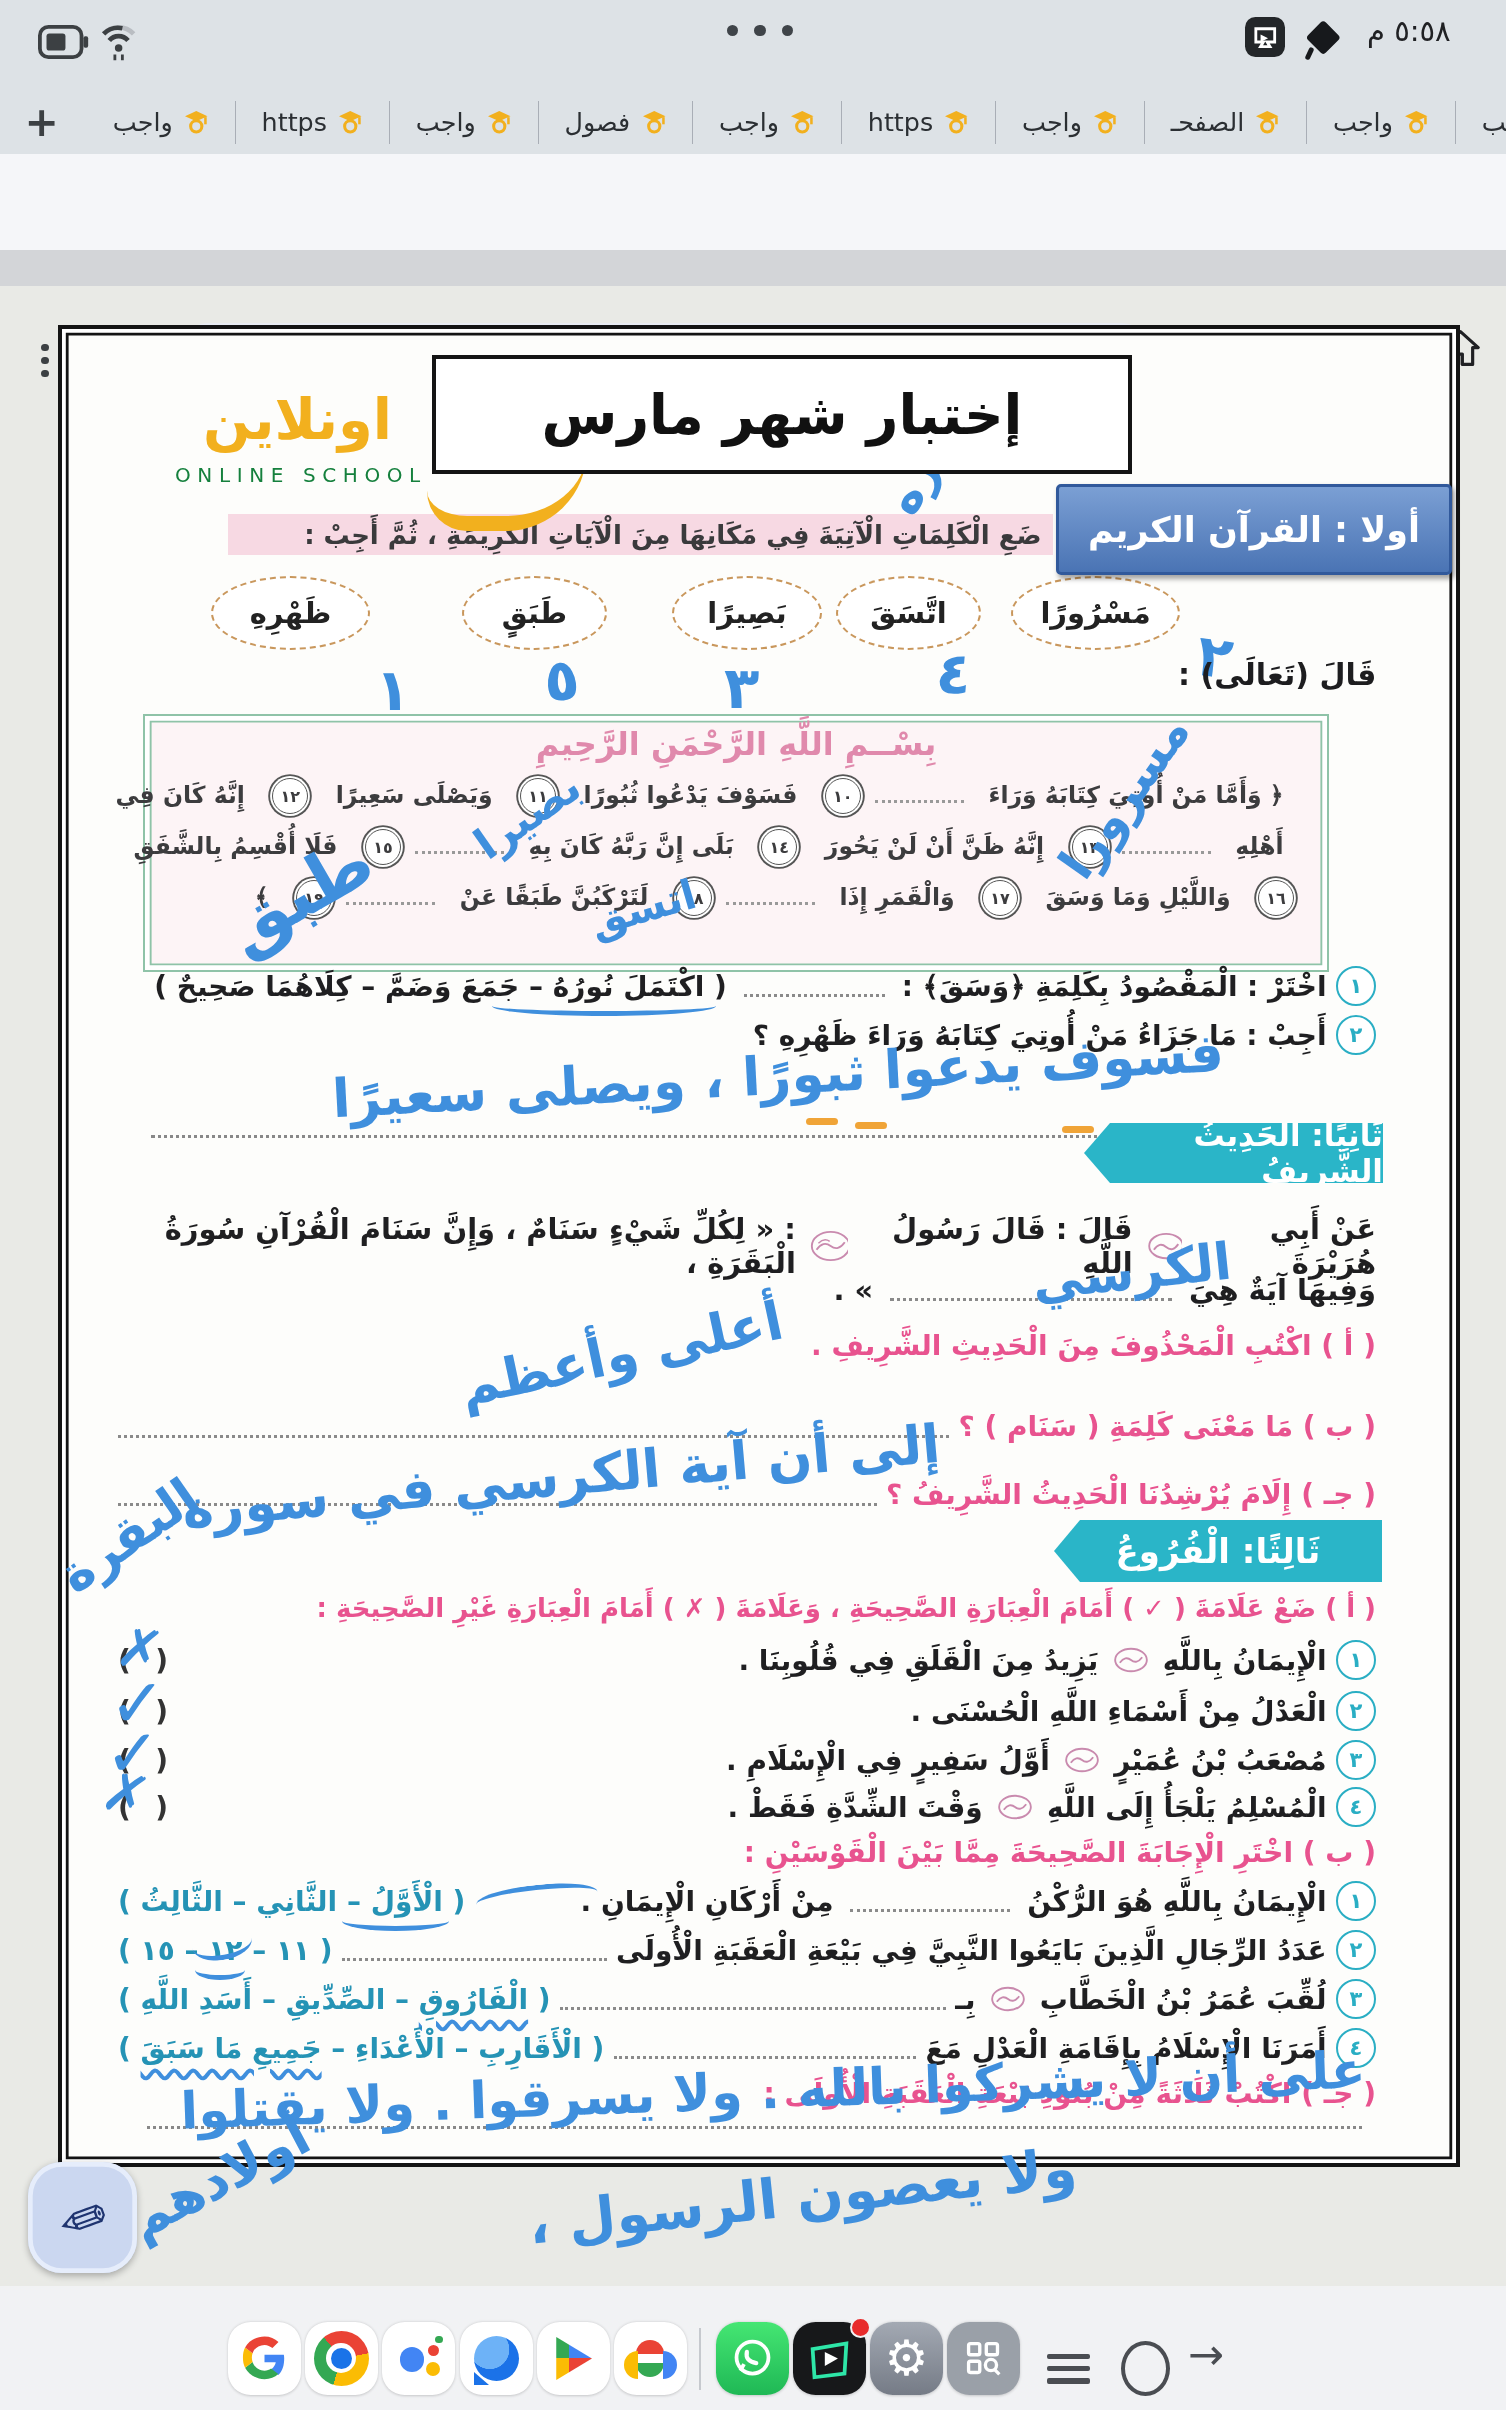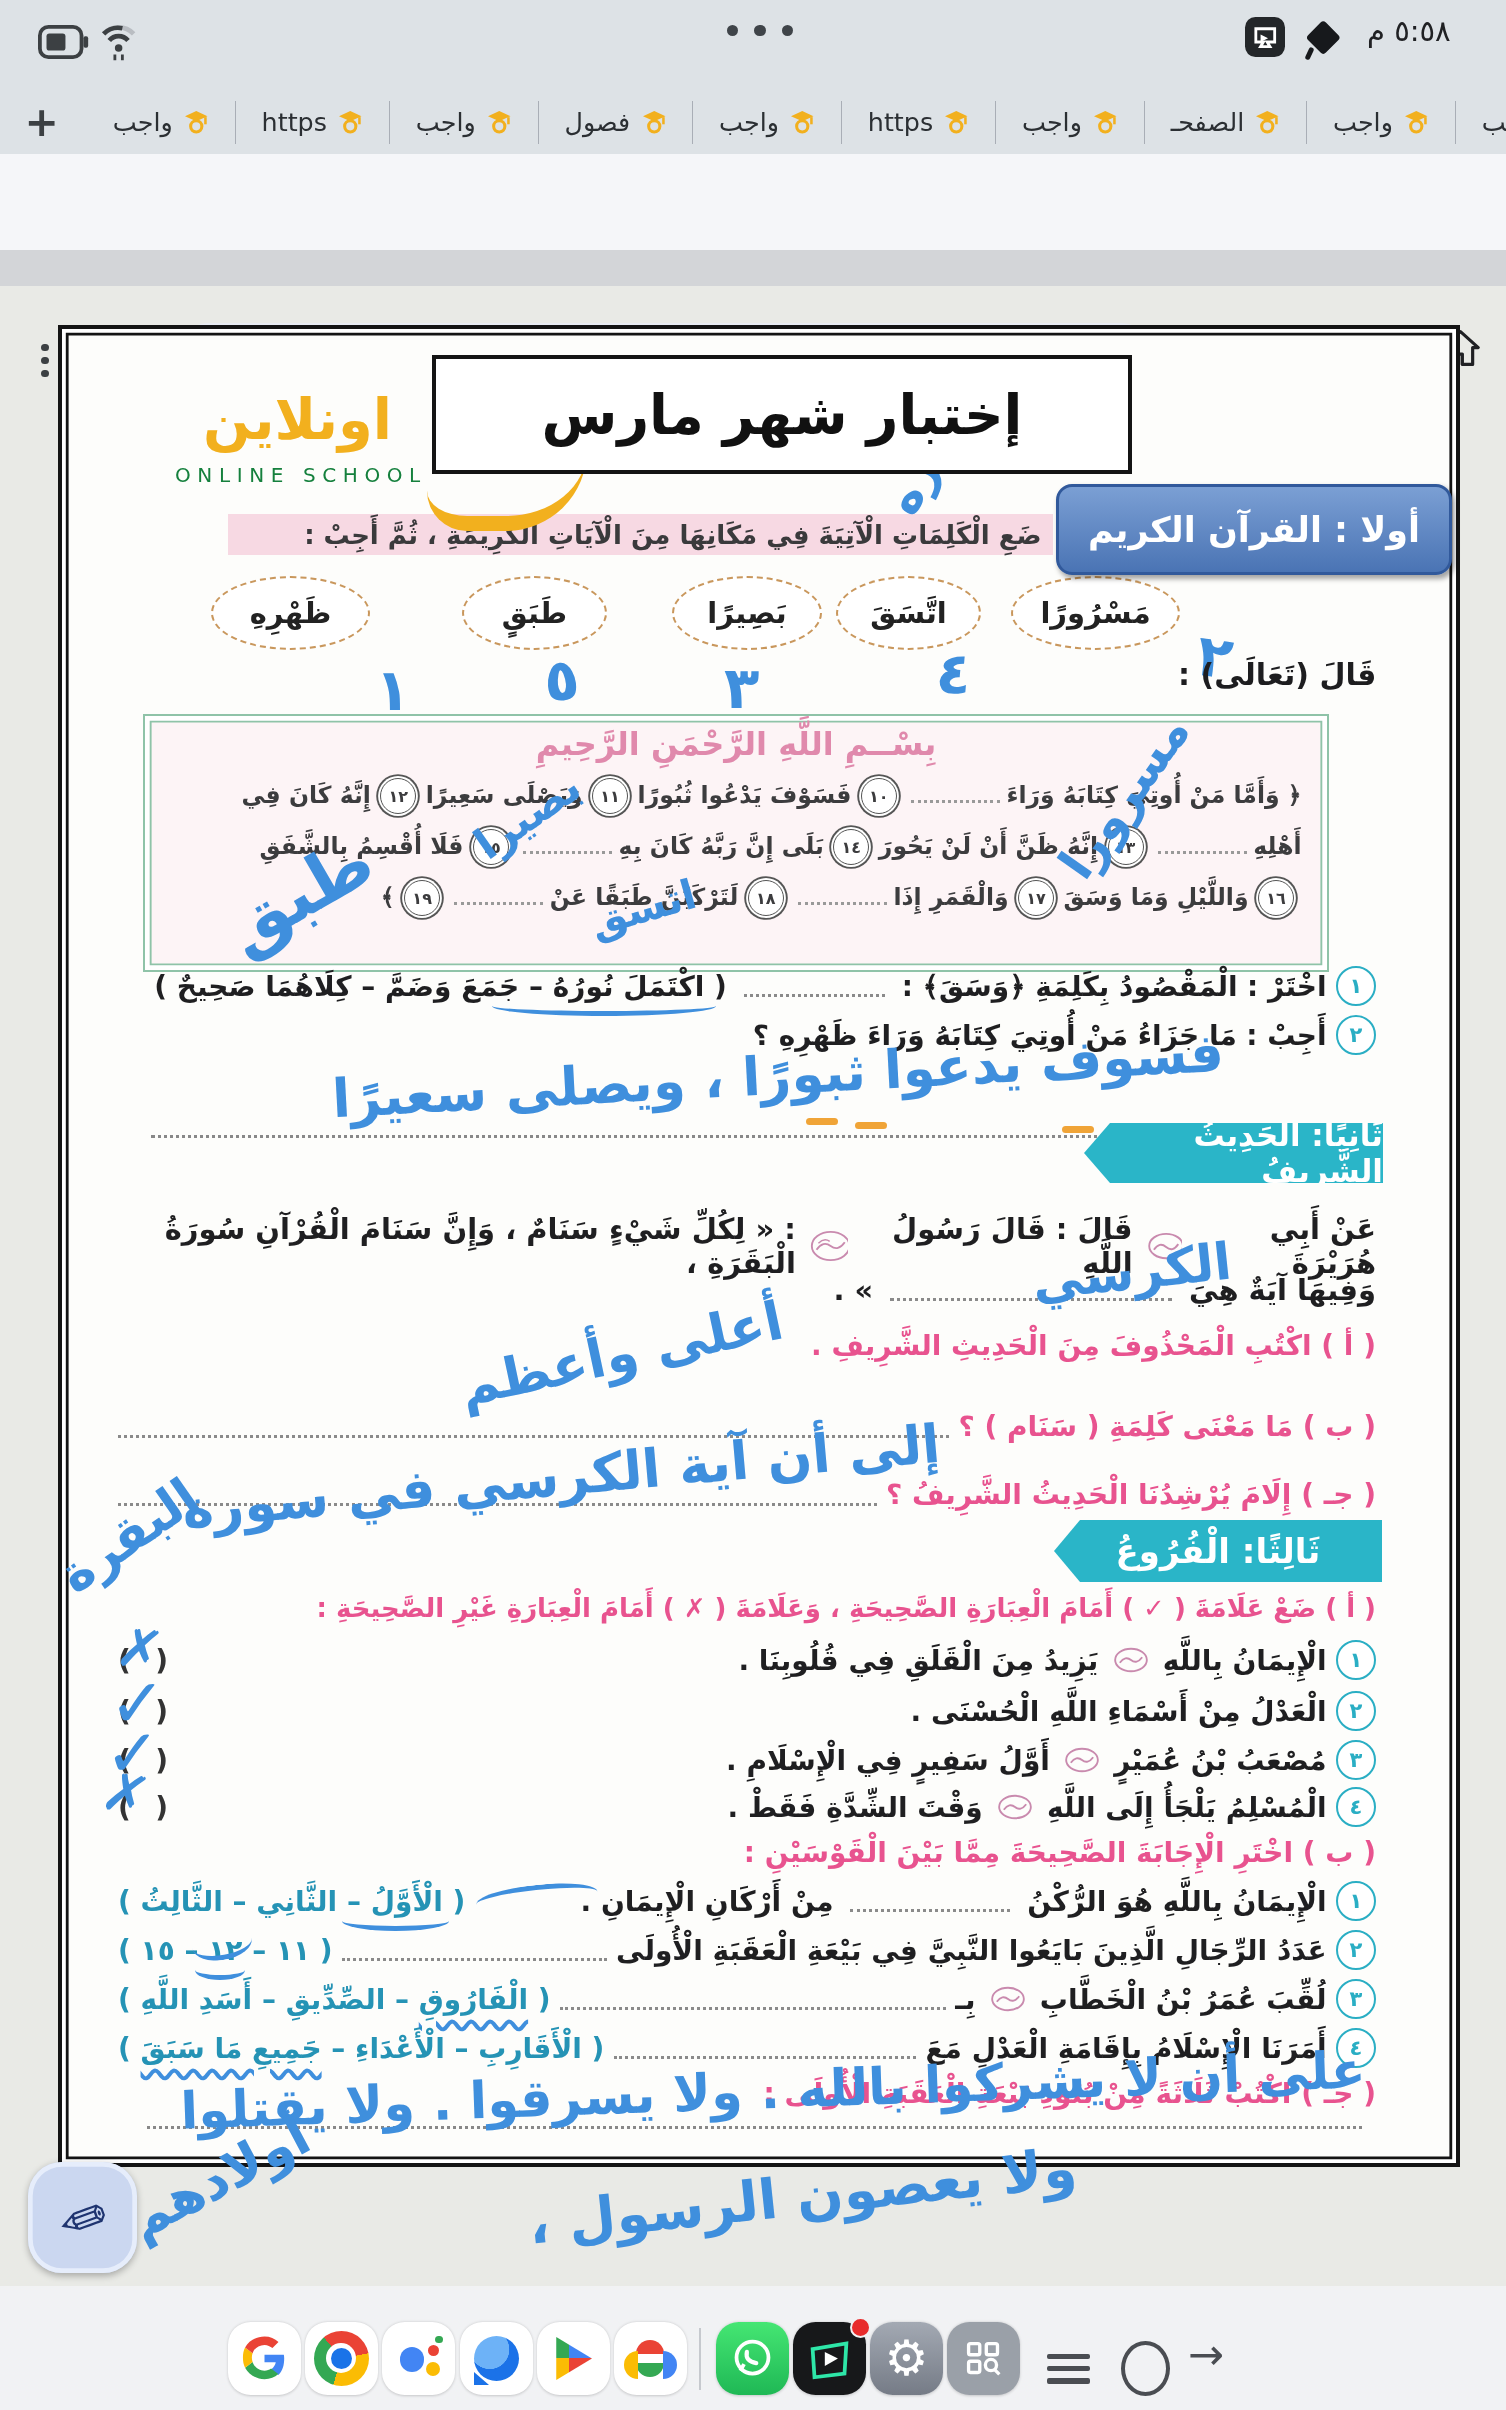--- a/index.html
+++ b/index.html
@@ -39,37 +39,37 @@
            display:flex;align-items:center;justify-content:center}
   
   .doc{left:58px;top:325px;width:1394px;height:1834px;background:#fdfdfb;border:4.7px solid #141414;
        box-shadow:inset 0 0 0 3.8px #fff, inset 0 0 0 6.6px #141414}
   .titlebox{left:370px;top:26px;width:692px;height:111px;border:4.7px solid #141414;background:#fff;z-index:3;
             display:flex;align-items:center;justify-content:center;font-size:55px;font-weight:bold;color:#111;direction:rtl}
   .logoar{left:141px;top:58px;font-size:56px;font-weight:bold;color:#f2b01e;direction:rtl;z-index:2}
   .logoen{left:113px;top:134px;font-size:20px;font-weight:normal;letter-spacing:6.6px;color:#15803d;z-index:2}
   .swoosh{left:365px;top:121px;width:160px;height:66px;border-bottom:15px solid #f2b01e;border-radius:0 0 113px 56px;z-index:1}
   .sec1{left:994px;top:155px;width:390px;height:85px;background:linear-gradient(#7b9fd4,#4a74b4);
-        border:3.8px solid #31599b;border-radius:16px;color:#fff;font-size:35px;font-weight:bold;
+        border:3.8px solid #31599b;border-radius:5px;color:#fff;font-size:35px;font-weight:bold;
         display:flex;align-items:center;justify-content:center;direction:rtl;box-shadow:2.8px 3.8px 5.6px rgba(0,0,0,.35);z-index:4}
   .instr{left:166px;top:185px;width:825px;background:#f7d9e3;color:#3a3a3c;font-weight:bold;font-size:26px;
          direction:rtl;text-align:right;padding:5.6px 11.3px;box-sizing:border-box}
   .bubble{top:247px;height:70px;border:2.8px dashed #c9975c;border-radius:50%;background:#fff;
           display:flex;align-items:center;justify-content:center;font-size:29px;font-weight:bold;color:#222;direction:rtl}
   .b1{left:949px;width:165px}.b2{left:774px;width:141px}.b3{left:610px;width:146px}.b4{left:400px;width:141px}.b5{left:149px;width:155px}
   .hw{color:#3f8fdd;font-weight:bold;direction:rtl;line-height:1.1;white-space:nowrap}
   .hwn{font-size:58px}
   .n1{left:1135px;top:297px;transform:rotate(8deg)}.n2{left:874px;top:313px;transform:rotate(5deg)}
   .n3{left:662px;top:328px}.n4{left:482px;top:320px;transform:rotate(-6deg)}.n5{left:313px;top:330px}
   .qala{left:1116px;top:328px;font-size:30px;font-weight:bold;direction:rtl;color:#1d1d1f}
   .qbox{left:81px;top:385px;width:1186px;height:258px;background:#fdf4f6;border:2.8px solid #8fc3a8;
         box-shadow:inset 0 0 0 4.7px #fff, inset 0 0 0 6.6px #8fc3a8;box-sizing:border-box;padding:7.5px 24.5px}
   .bismillah{text-align:center;font-size:32px;font-weight:bold;color:#e089ac;direction:rtl;margin-top:1.9px}
   .qline{direction:rtl;text-align:right;font-size:23.5px;font-weight:bold;color:#3c3c3e;margin-top:15px;white-space:nowrap}
-  .qt{margin:0 1px}
+  .qt{margin:0 19px}
   .vnum{display:inline-flex;width:34px;height:34px;border:1.9px solid #555;border-radius:50%;background:#fff;
         box-shadow:0 0 0 1.9px #fff,0 0 0 3.8px #555;align-items:center;justify-content:center;
         font-size:16px;margin:0 8.5px;vertical-align:middle}
   .blank{display:inline-block;width:89px;border-bottom:3.8px dotted #999;height:21px;margin:0 5.6px;vertical-align:baseline}
   .hwq{position:absolute;font-size:49px}
   .hw10{left:800px;top:94px;transform:rotate(-62deg)}
   .hw13{left:970px;top:441px;transform:rotate(-55deg)}
   .hw15{left:407px;top:463px;transform:rotate(-35deg);font-size:43px}
   .hw18{left:527px;top:557px;transform:rotate(-16deg);font-size:41px}
   .hw19{left:158px;top:527px;transform:rotate(-30deg);font-size:70px}

